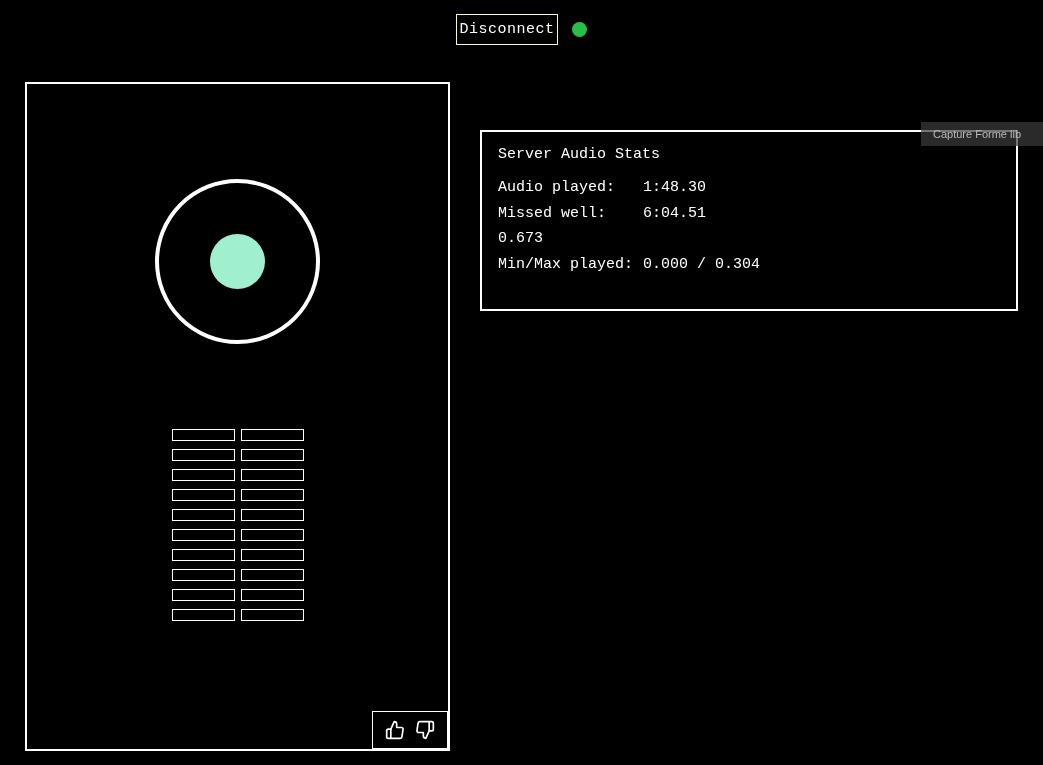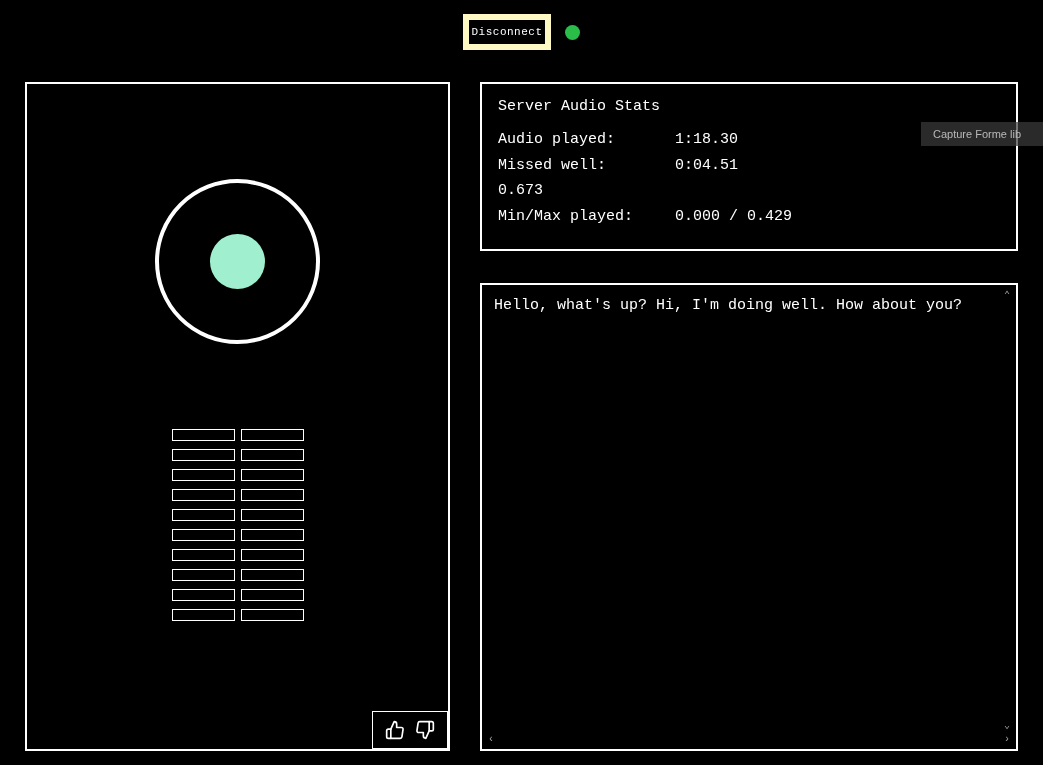--- a/index.html
+++ b/index.html
@@ -13,25 +13,25 @@
     overflow: hidden;
   }
   .topbar {
     display: flex;
     justify-content: center;
     align-items: center;
     gap: 14px;
     padding-top: 14px;
   }
   .disconnect-btn {
-    border: 6px solid #fef9c3;
+    border: 1px solid #fef9c3;
     background: #000;
     color: #fff;
     font-family: inherit;
-    font-size: 11px;
+    font-size: 15px;
     padding: 6px 2px;
     cursor: pointer;
     letter-spacing: 0.5px;
   }
   .status-dot {
     width: 15px;
     height: 15px;
     border-radius: 50%;
     background: #2bbd4a;
   }
@@ -102,29 +102,29 @@
     cursor: pointer;
   }
   .right-col {
     flex: 1;
     display: flex;
     flex-direction: column;
     gap: 32px;
   }
   .stats-panel {
     border: 2px solid #fff;
-    padding: 14px 16px 20px 16px;
+    padding: 14px 16px 32px 16px;
+    margin-top: 48px;
   }
   .stats-title {
     margin-bottom: 12px;
   }
   .stat-row {
     display: flex;
     line-height: 1.7;
-    gap: 32px;
   }
   .stat-label { width: 145px; white-space: pre; }
   .stat-value { white-space: pre; }
   .transcript-panel {
     border: 2px solid #fff;
     flex: 1;
     position: relative;
     padding: 10px 18px 20px 12px;
   }
   .transcript-text {
@@ -212,38 +212,31 @@
           </svg>
       </span>
     </div>
   </div>
 
   <div class="right-col">
     <div class="stats-panel">
       <div class="stats-title">Server Audio Stats</div>
       <div class="stat-row">
         <span class="stat-label">Audio played:</span>
-        <span class="stat-value">1:18.30</span>
+        <span class="stat-value">1:48.30</span>
       </div>
       <div class="stat-row">
         <span class="stat-label">Missed well:</span>
-        <span class="stat-value">0:04.51</span>
+        <span class="stat-value">6:04.51</span>
       </div>
       <div class="stat-row">
         <span class="stat-value">0.673</span>
       </div>
       <div class="stat-row">
         <span class="stat-label">Min/Max played:</span>
-        <span class="stat-value">0.000 / 0.429</span>
-      </div>
-    </div>
-
-    <div class="transcript-panel">
-      <div class="transcript-text">Hello, what's up? Hi, I'm doing well. How about you?</div>
-      <span class="scroll-hint sh-up">⌃</span>
-      <span class="scroll-hint sh-down">⌄</span>
-      <span class="scroll-hint sh-left">‹</span>
-      <span class="scroll-hint sh-right">›</span>
-    </div>
+        <span class="stat-value">0.000 / 0.304</span>
+      </div>
+    </div>
+
   </div>
 </div>
 
 <div class="capture-pill">Capture Forme lib</div>
 
 </body></html>

